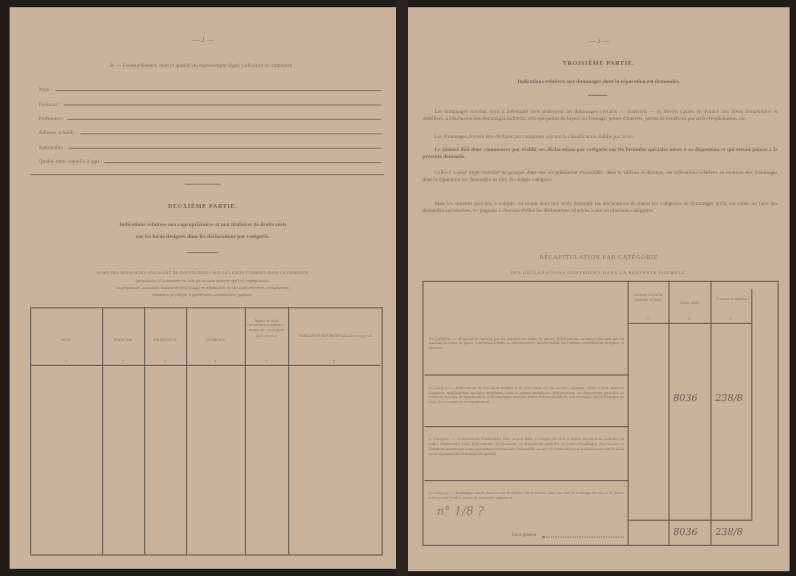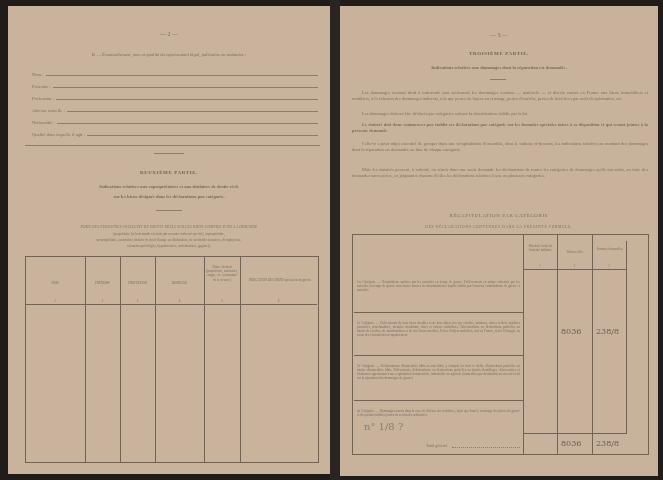--- a/index.html
+++ b/index.html
@@ -16,21 +16,21 @@
     .field-row .ln { flex:1; border-bottom:0.8px solid #8c7d70; height:0; margin-bottom:1px; }
     .hr { position:absolute; border-top:0.8px solid #8c7d70; height:0; }
     .heading { text-align:center; font-weight:bold; letter-spacing:0.6px; }
     .sub { text-align:center; font-weight:bold; }
     .vline { position:absolute; border-left:0.8px solid #6f645a; width:0; }
     .hline { position:absolute; border-top:0.8px solid #6f645a; height:0; }
     .box { position:absolute; border:0.8px solid #6f645a; }
     .colhead { position:absolute; text-align:center; font-size:3.2px; line-height:4.2px; color:#7d6e62; }
     .colnum { position:absolute; text-align:center; font-size:3.2px; color:#7d6e62; }
     .catcell { position:absolute; font-size:3.3px; line-height:4.1px; color:#7d6e62; text-align:justify; }
-    .hand { position:absolute; font-family:"DejaVu Serif", serif; color:#6a5d57; font-size:8px; }
+    .hand { position:absolute; font-family:"DejaVu Serif", serif; font-style:italic; color:#6a5d57; font-size:8px; }
     .para { position:absolute; font-size:4.5px; line-height:6.2px; color:#7d6e62; text-align:justify; }
   </style>
 </head>
 <body>
 
 <div class="page left">
   <div class="abs pnum" style="top:25px;">— 2 —</div>
   <div class="abs" style="top:46px;left:0;width:322px;text-align:center;font-size:4.6px;font-style:italic;color:#7a6b5e;">B. — Éventuellement, nom et qualité du représentant légal, judiciaire ou statutaire :</div>
 
   <div class="field-row" style="top:61px;">

